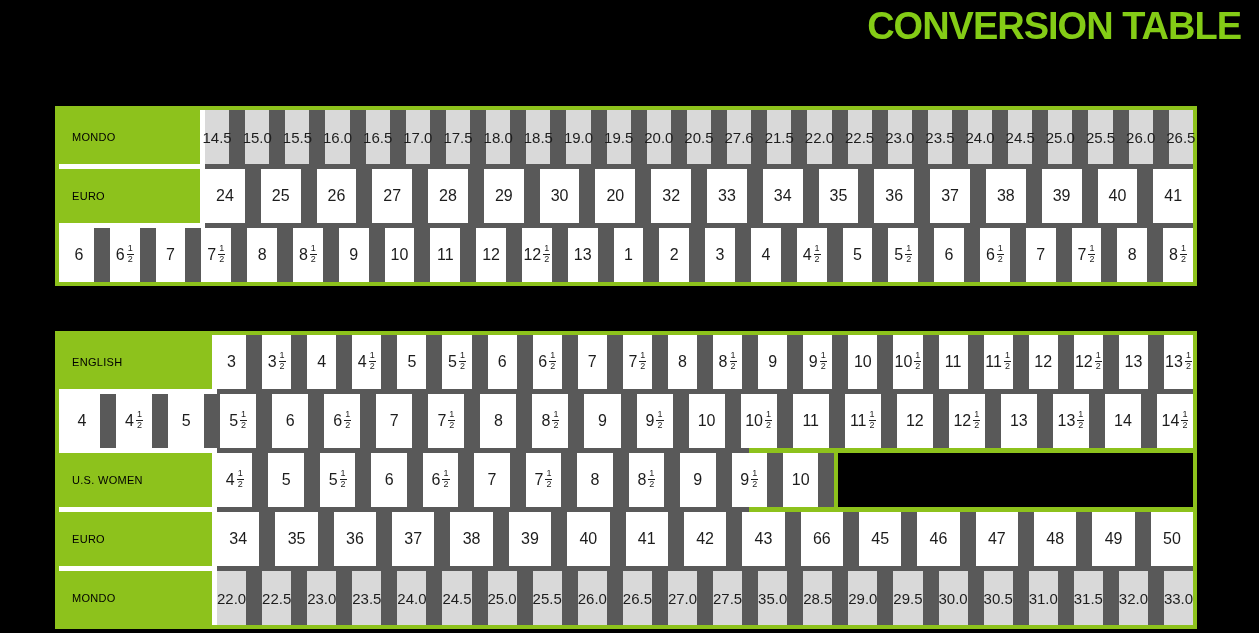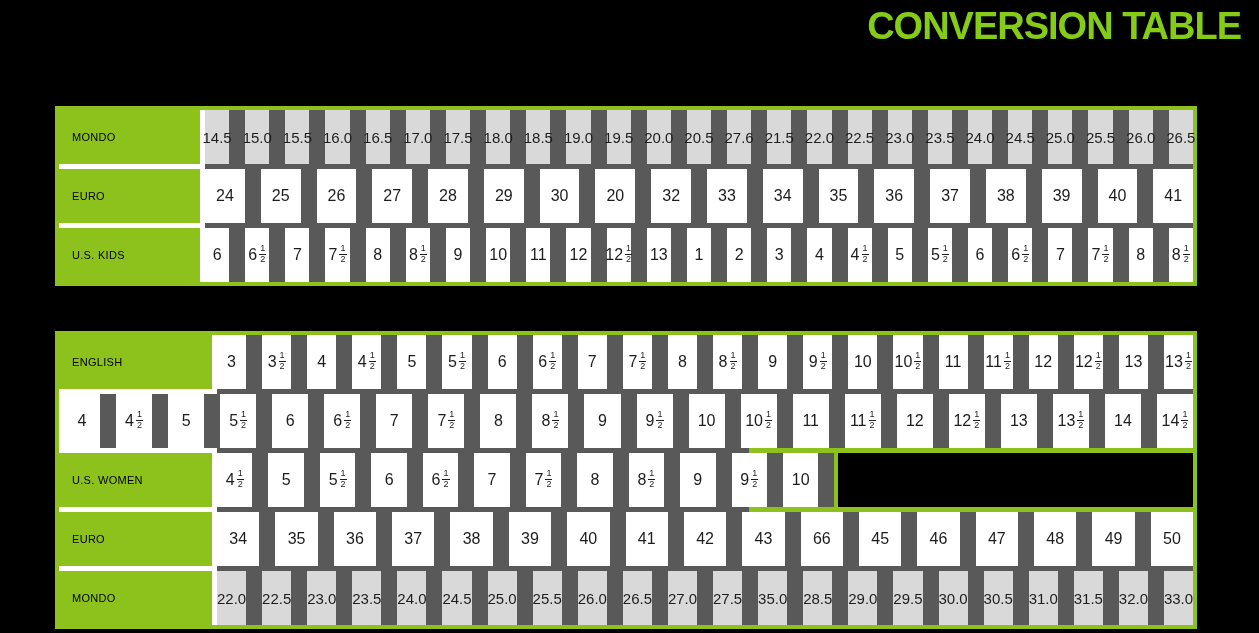--- a/index.html
+++ b/index.html
@@ -114,21 +114,20 @@
         <div class="ct-cell">40</div>
         <div class="ct-cell">41</div>
       </div>
     </div>
     <div class="ct-sep">
       <div class="ct-sep-label"></div>
       <div class="ct-sep-gap"></div>
       <div class="ct-sep-data"></div>
     </div>
     <div class="ct-row">
-      <div class="ct-label">U.S. KIDS</div>
       <div class="ct-gap"></div>
       <div class="ct-cells">
         <div class="ct-cell">6</div>
         <div class="ct-cell">6<span class="fr">
             <span class="fn">1</span>
             <span class="fd">2</span>
           </span></div>
         <div class="ct-cell">7</div>
         <div class="ct-cell">7<span class="fr">
             <span class="fn">1</span>

